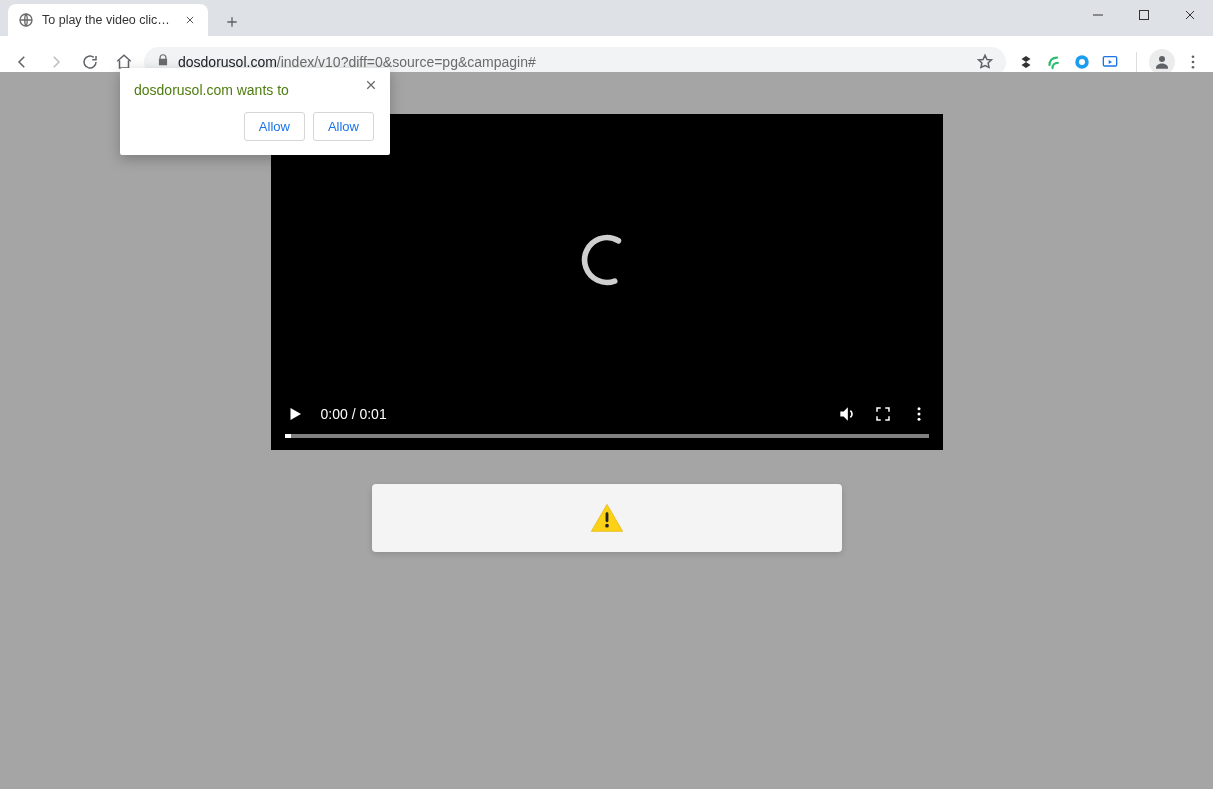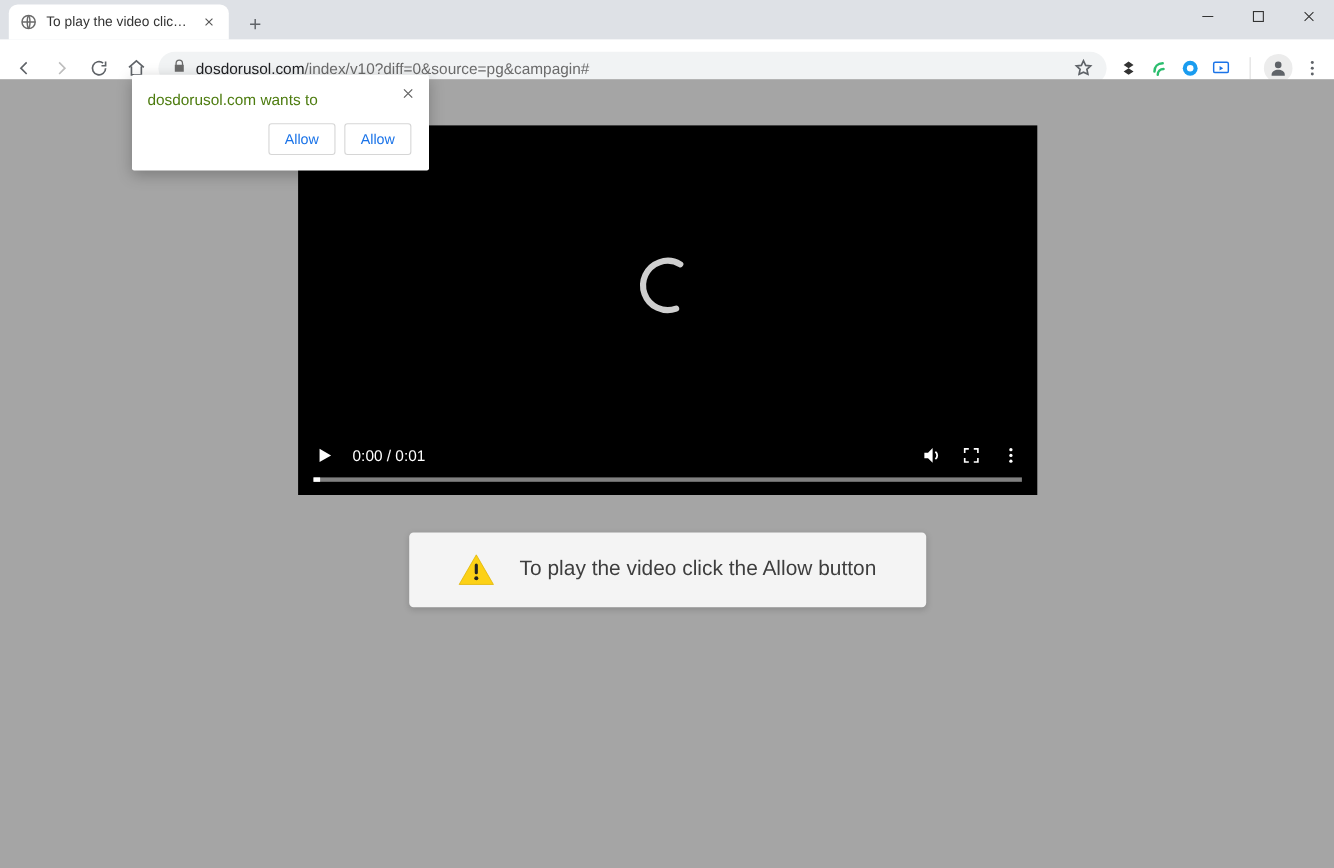--- a/index.html
+++ b/index.html
@@ -372,21 +372,20 @@
   </div>
 
   <div class="message-box">
     <span class="warning-triangle">
       <svg viewBox="0 0 48 42">
         <path d="M24 2 L46 40 L2 40 Z" fill="#fcd116" stroke="#e0b400" stroke-width="1"></path>
         <rect x="22" y="13" width="4" height="14" rx="2" fill="#222"></rect>
         <circle cx="24" cy="32" r="2.6" fill="#222"></circle>
       </svg>
     </span>
-    <span>To play the video click the Allow button</span>
   </div>
 
 </div>
 
 <div class="perm-popup">
   <div class="perm-close">
     <svg viewBox="0 0 16 16" width="12" height="12" stroke="#666" stroke-width="1.6">
         <path d="M3 3l10 10M13 3L3 13"></path>
       </svg>
   </div>

